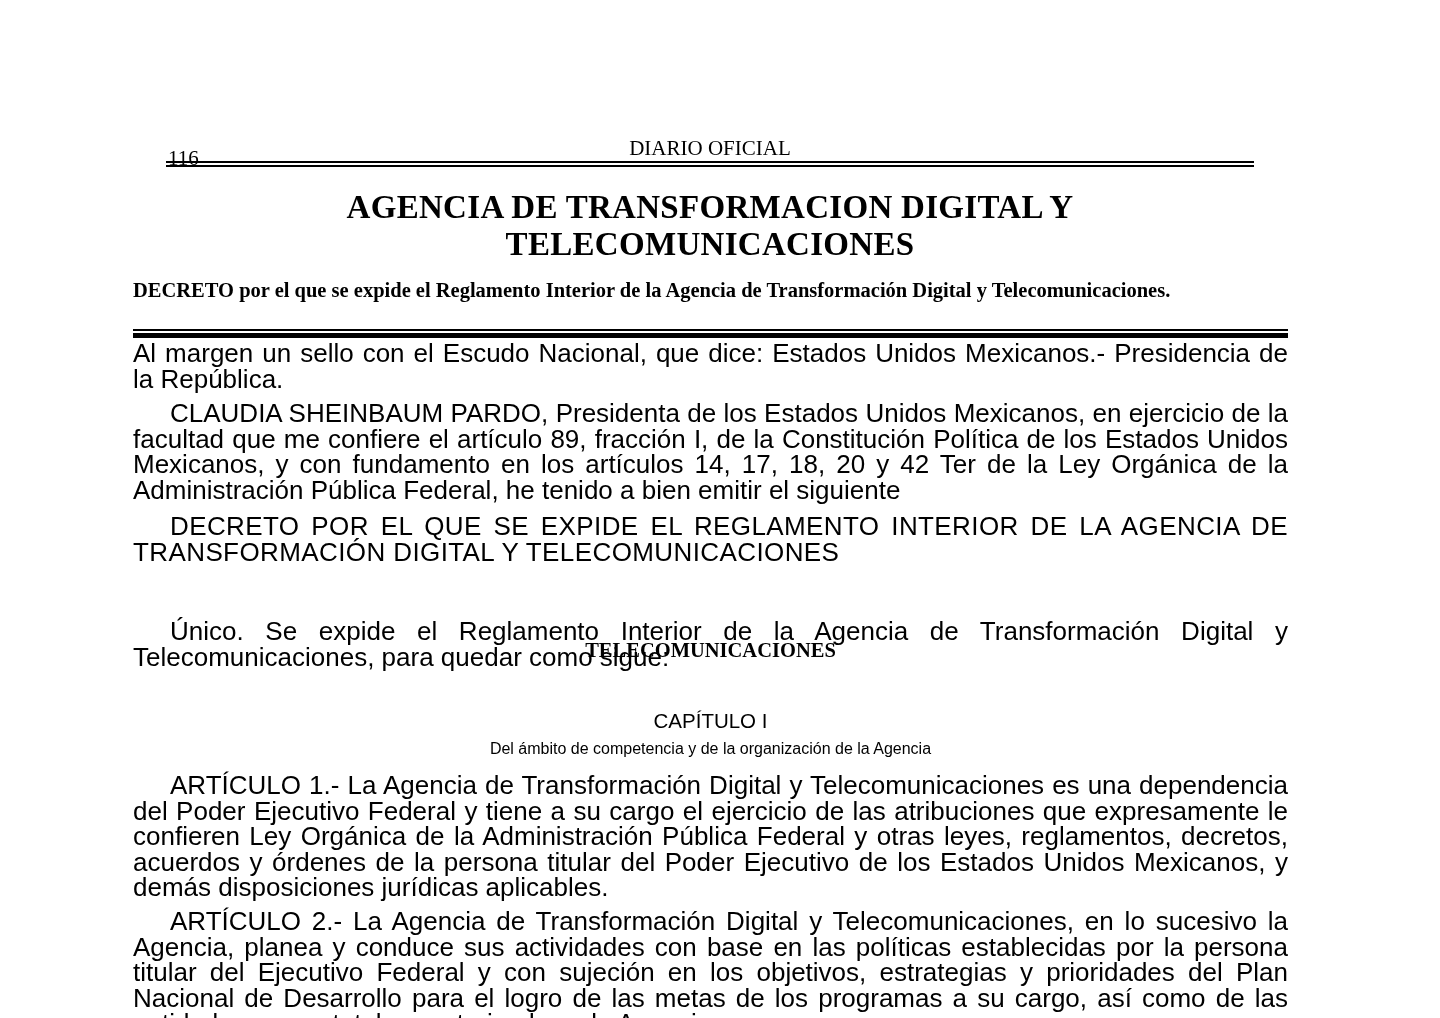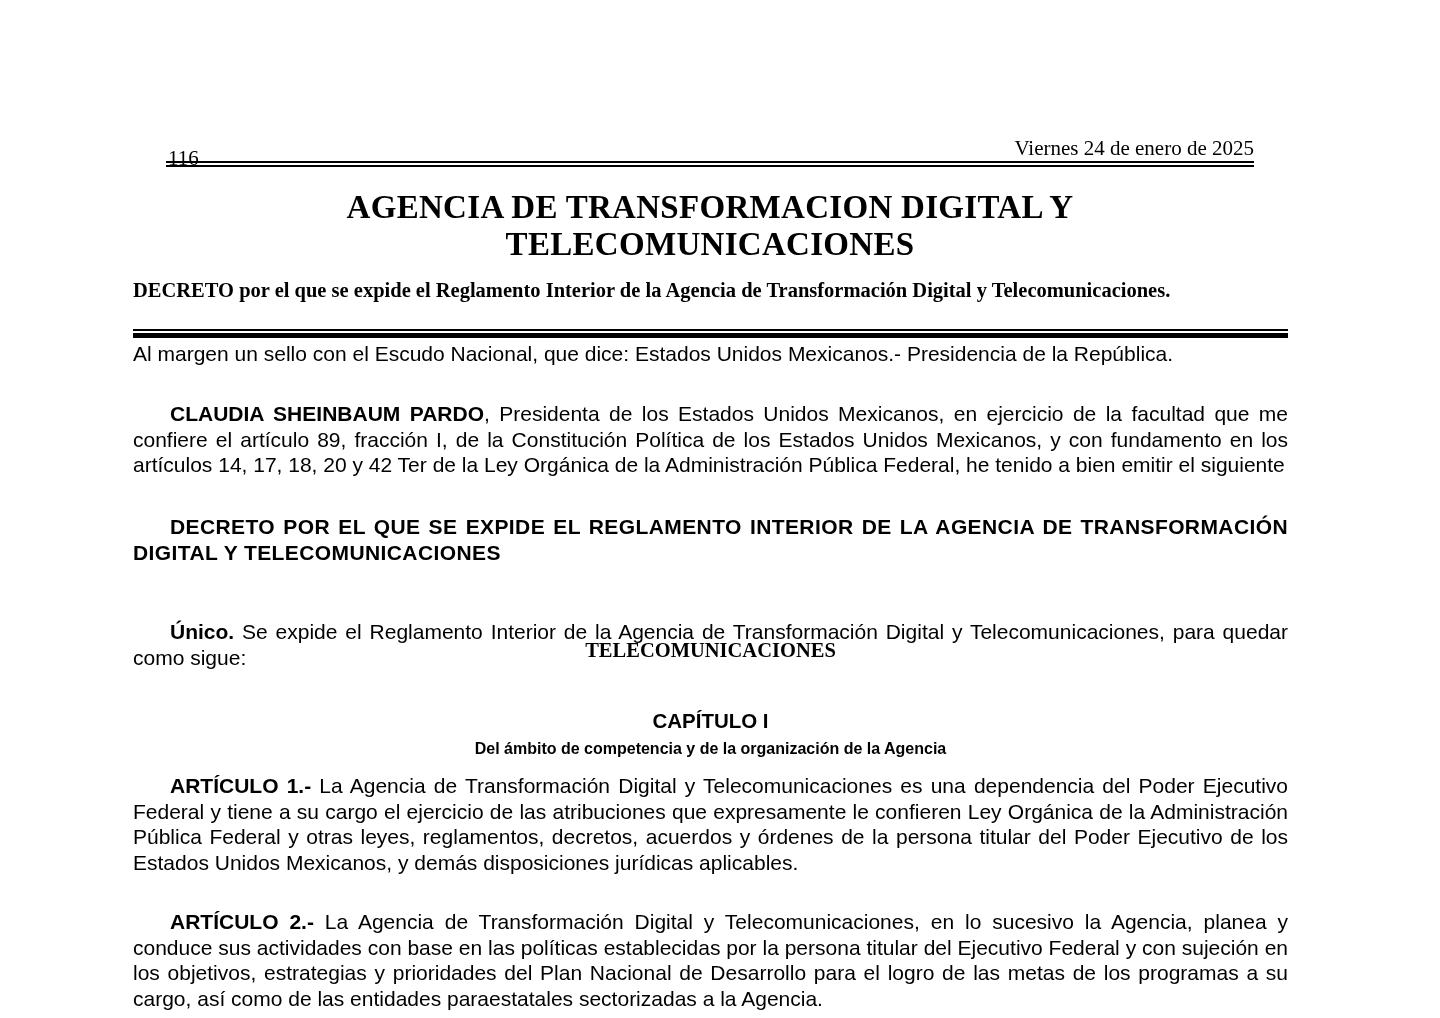--- a/index.html
+++ b/index.html
@@ -75,40 +75,40 @@
       left: 0; right: 0;
       top: 2px;
       height: 5px;
       background: #000;
     }
     .body-text {
       position: absolute;
       left: 133px;
       width: 1155px;
       font-family: "Liberation Sans", sans-serif;
-      font-size: 21px;
+      font-size: 26px;
       line-height: 25.5px;
       text-align: justify;
     }
     .indent { text-indent: 37px; }
-    .b { font-weight: bold; }
+    .b { font-weight: normal; }
     .center { text-align: center; }
     .serif-bold {
       font-family: "Liberation Serif", serif;
       font-weight: bold;
       font-size: 20.5px;
       line-height: 25px;
     }
   </style>
 </head>
 <body>
 
 <div class="page-header">
   <span class="num">116</span>
-  <span class="date">Viernes 24 de enero de 2025</span>
+  <span class="title">DIARIO OFICIAL</span>
 </div>
 <div class="header-rule"></div>
 
 <div class="agency-title">
   <div>AGENCIA DE TRANSFORMACION DIGITAL Y</div>
   <div>TELECOMUNICACIONES</div>
 </div>
 
 <div class="decree-summary">DECRETO por el que se expide el Reglamento Interior de la Agencia de Transformación Digital y Telecomunicaciones.</div>
 

